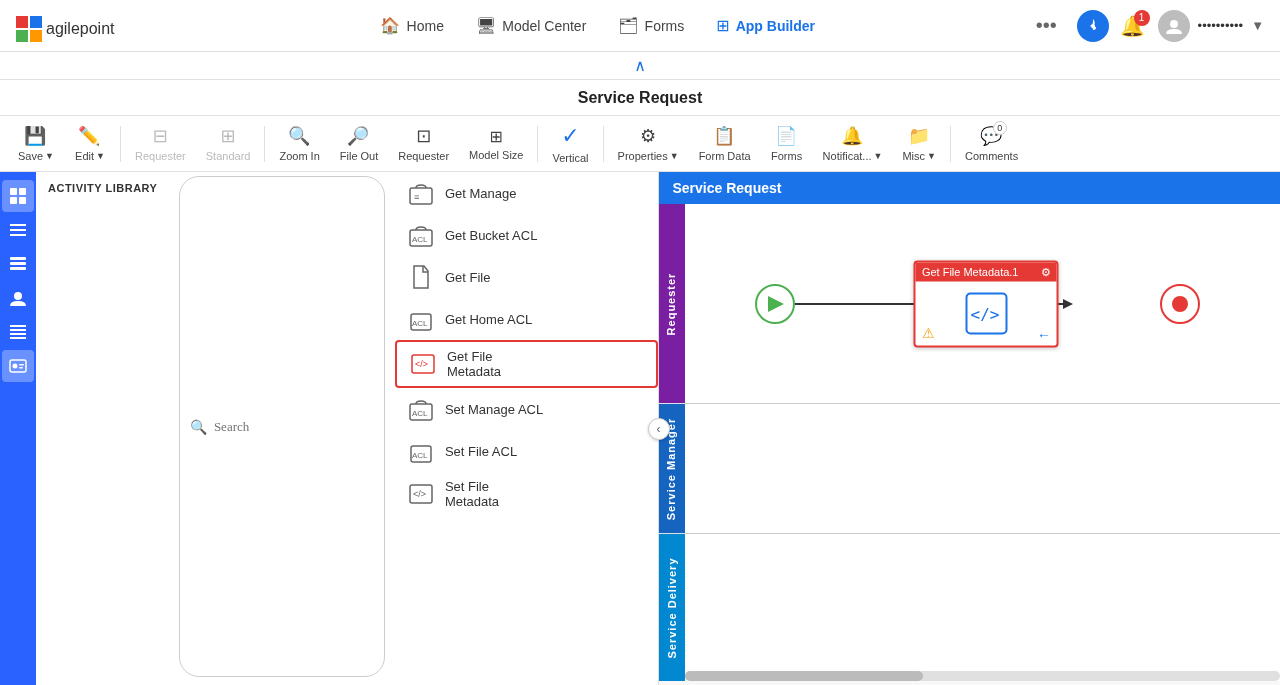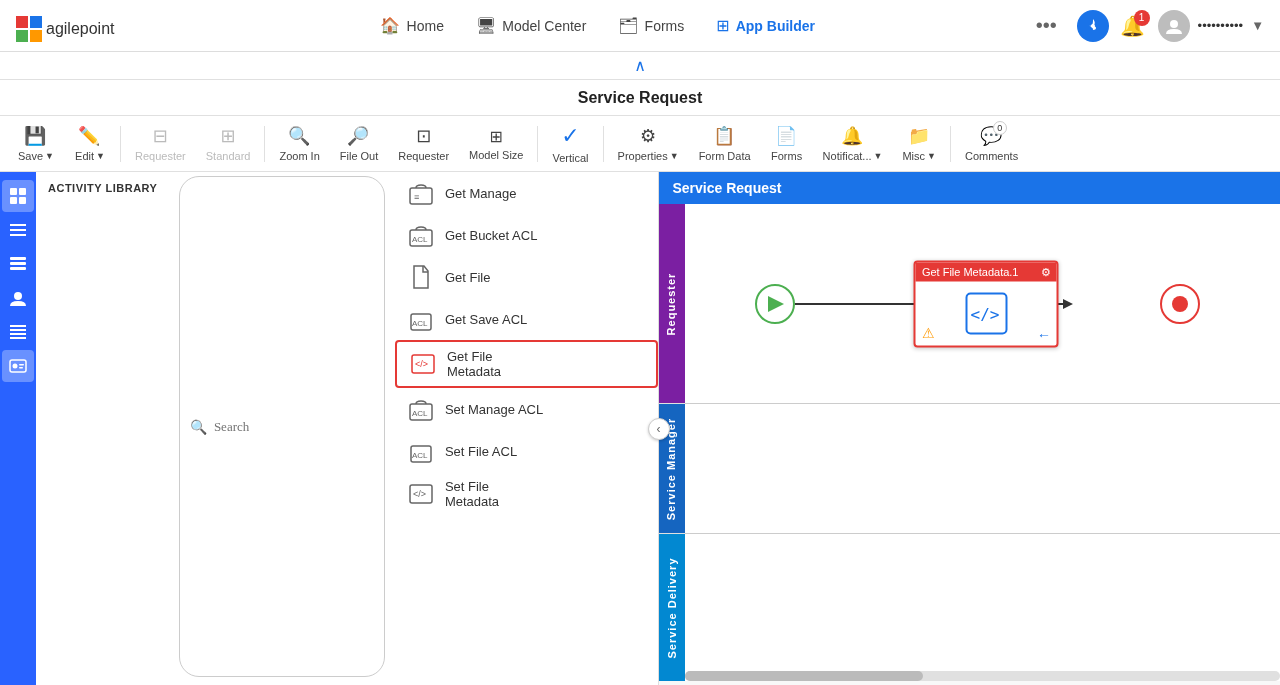--- a/index.html
+++ b/index.html
@@ -302,21 +302,21 @@
           <span>Get File</span>
         </div>
 
         <div class="activity-item">
           <div class="ai-icon">
             <svg width="26" height="26" viewBox="0 0 26 26">
                 <rect x="3" y="8" width="20" height="16" rx="2" fill="none" stroke="#666" stroke-width="1.5"></rect>
                 <text x="4" y="20" font-size="8" fill="#666">ACL</text>
               </svg>
           </div>
-          <span>Get Save ACL</span>
+          <span>Get Home ACL</span>
         </div>
 
         <div class="activity-item selected" style="border: 2px solid #e53935; border-radius:4px;">
           <div class="ai-icon">
             <svg width="26" height="26" viewBox="0 0 26 26">
                 <rect x="2" y="4" width="22" height="18" rx="2" fill="none" stroke="#e53935" stroke-width="1.5"></rect>
                 <text x="5" y="16" font-size="9" fill="#e53935">&lt;/&gt;</text>
               </svg>
           </div>
           <span style="color:#333; font-weight:500;">Get File<br>Metadata</span>

